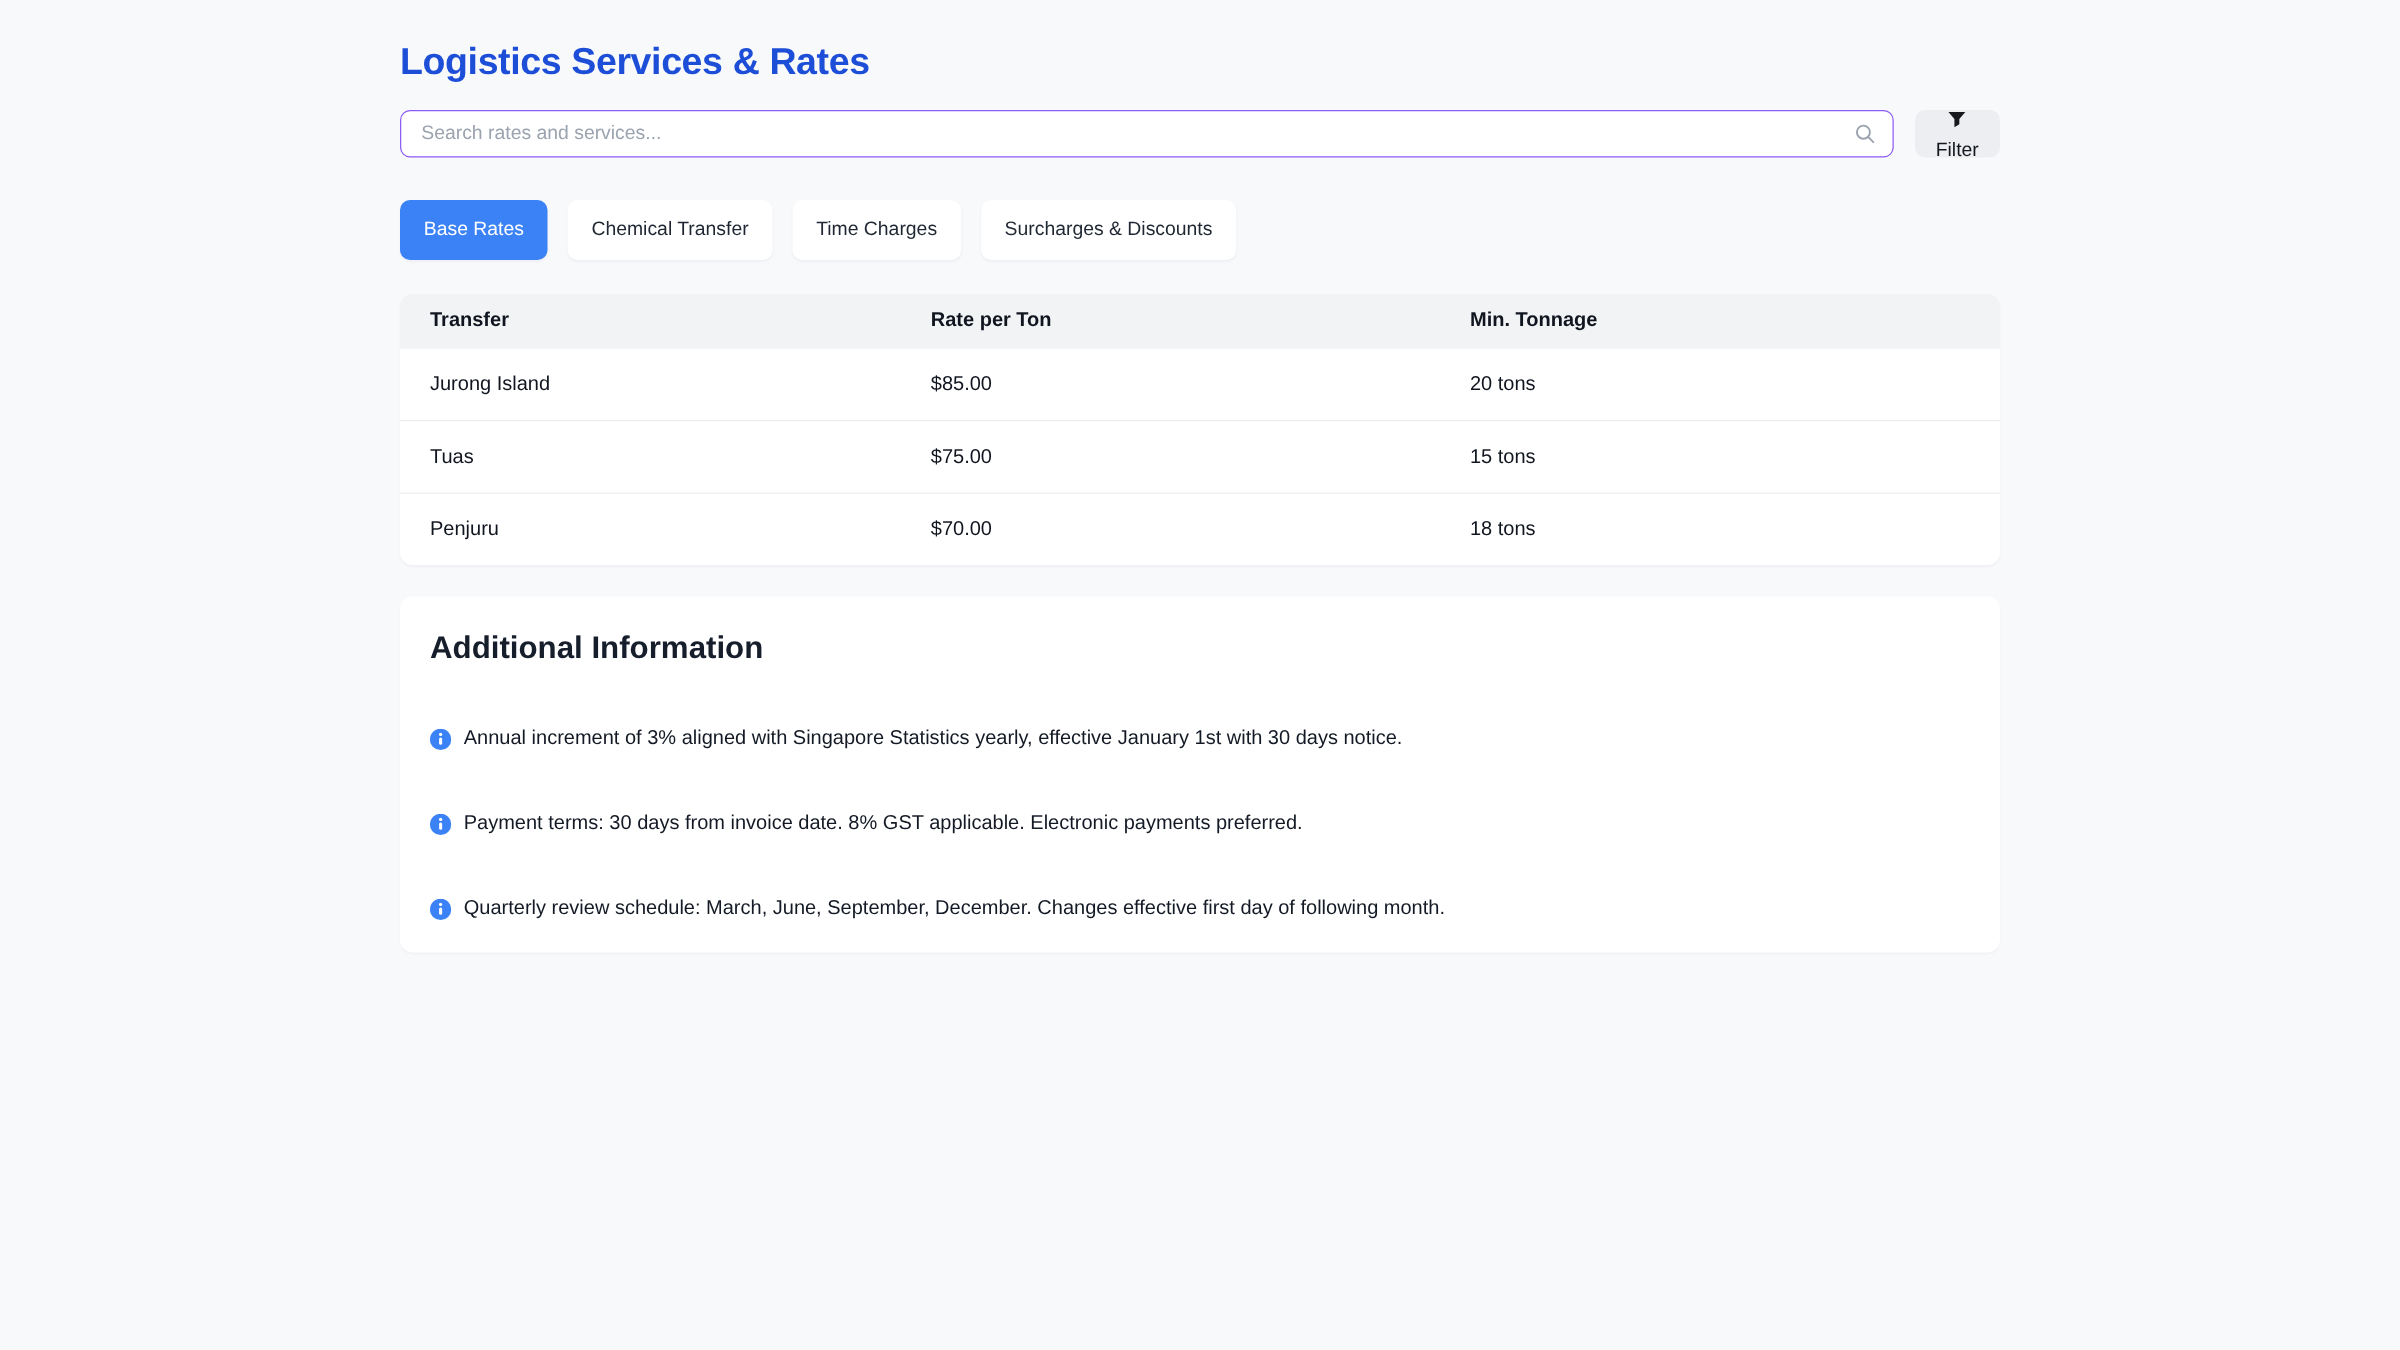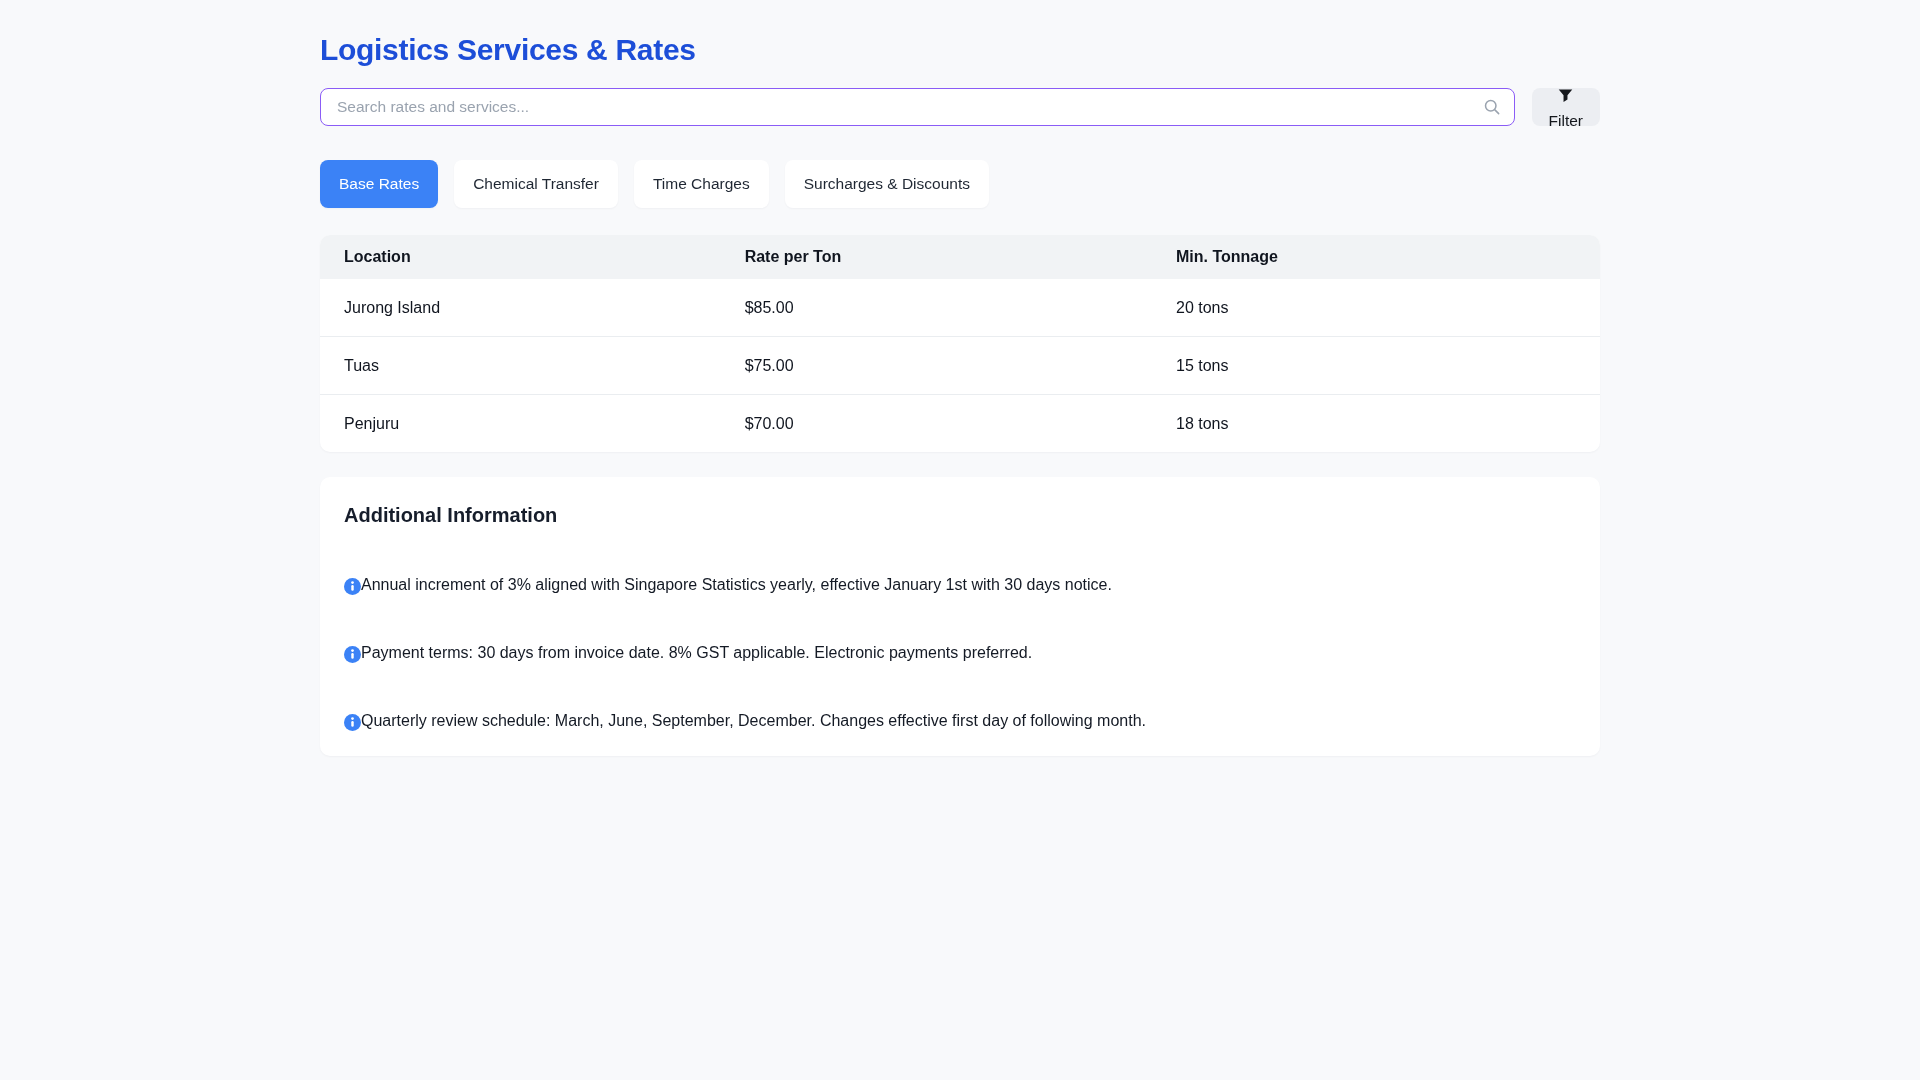--- a/index.html
+++ b/index.html
@@ -120,28 +120,29 @@
     align-items: center;
     color: #10151f;
   }
   .info-card {
     background: #ffffff;
     border-radius: 10px;
     box-shadow: 0 1px 2px rgba(16,24,40,0.04);
     padding: 27px 24px 25px 24px;
   }
   .info-card h2 {
-    font-size: 20px;
+    font-size: 25px;
     font-weight: 700;
     color: #161d2b;
     margin-bottom: 16px;
   }
   .info-item {
     display: flex;
-    align-items: flex-end;
+    align-items: center;
+    gap: 10px;
     font-size: 16px;
     line-height: 20px;
     color: #141a25;
     margin-bottom: 20px;
     margin-top: 48px;
   }
   .info-item:last-child { margin-bottom: 0; }
   .info-icon { flex: 0 0 auto; display: flex; margin-top: 1px; }
 </style>
 </head>
@@ -173,21 +174,21 @@
 
   <div class="tabs">
     <button class="tab active">Base Rates</button>
     <button class="tab">Chemical Transfer</button>
     <button class="tab">Time Charges</button>
     <button class="tab">Surcharges &amp; Discounts</button>
   </div>
 
   <div class="rates-table">
     <div class="t-row t-head">
-      <div class="t-cell">Location</div>
+      <div class="t-cell">Transfer</div>
       <div class="t-cell">Rate per Ton</div>
       <div class="t-cell">Min. Tonnage</div>
     </div>
     <div class="t-body">
       <div class="t-row">
         <div class="t-cell">Jurong Island</div>
         <div class="t-cell">$85.00</div>
         <div class="t-cell">20 tons</div>
       </div>
       <div class="t-row">

